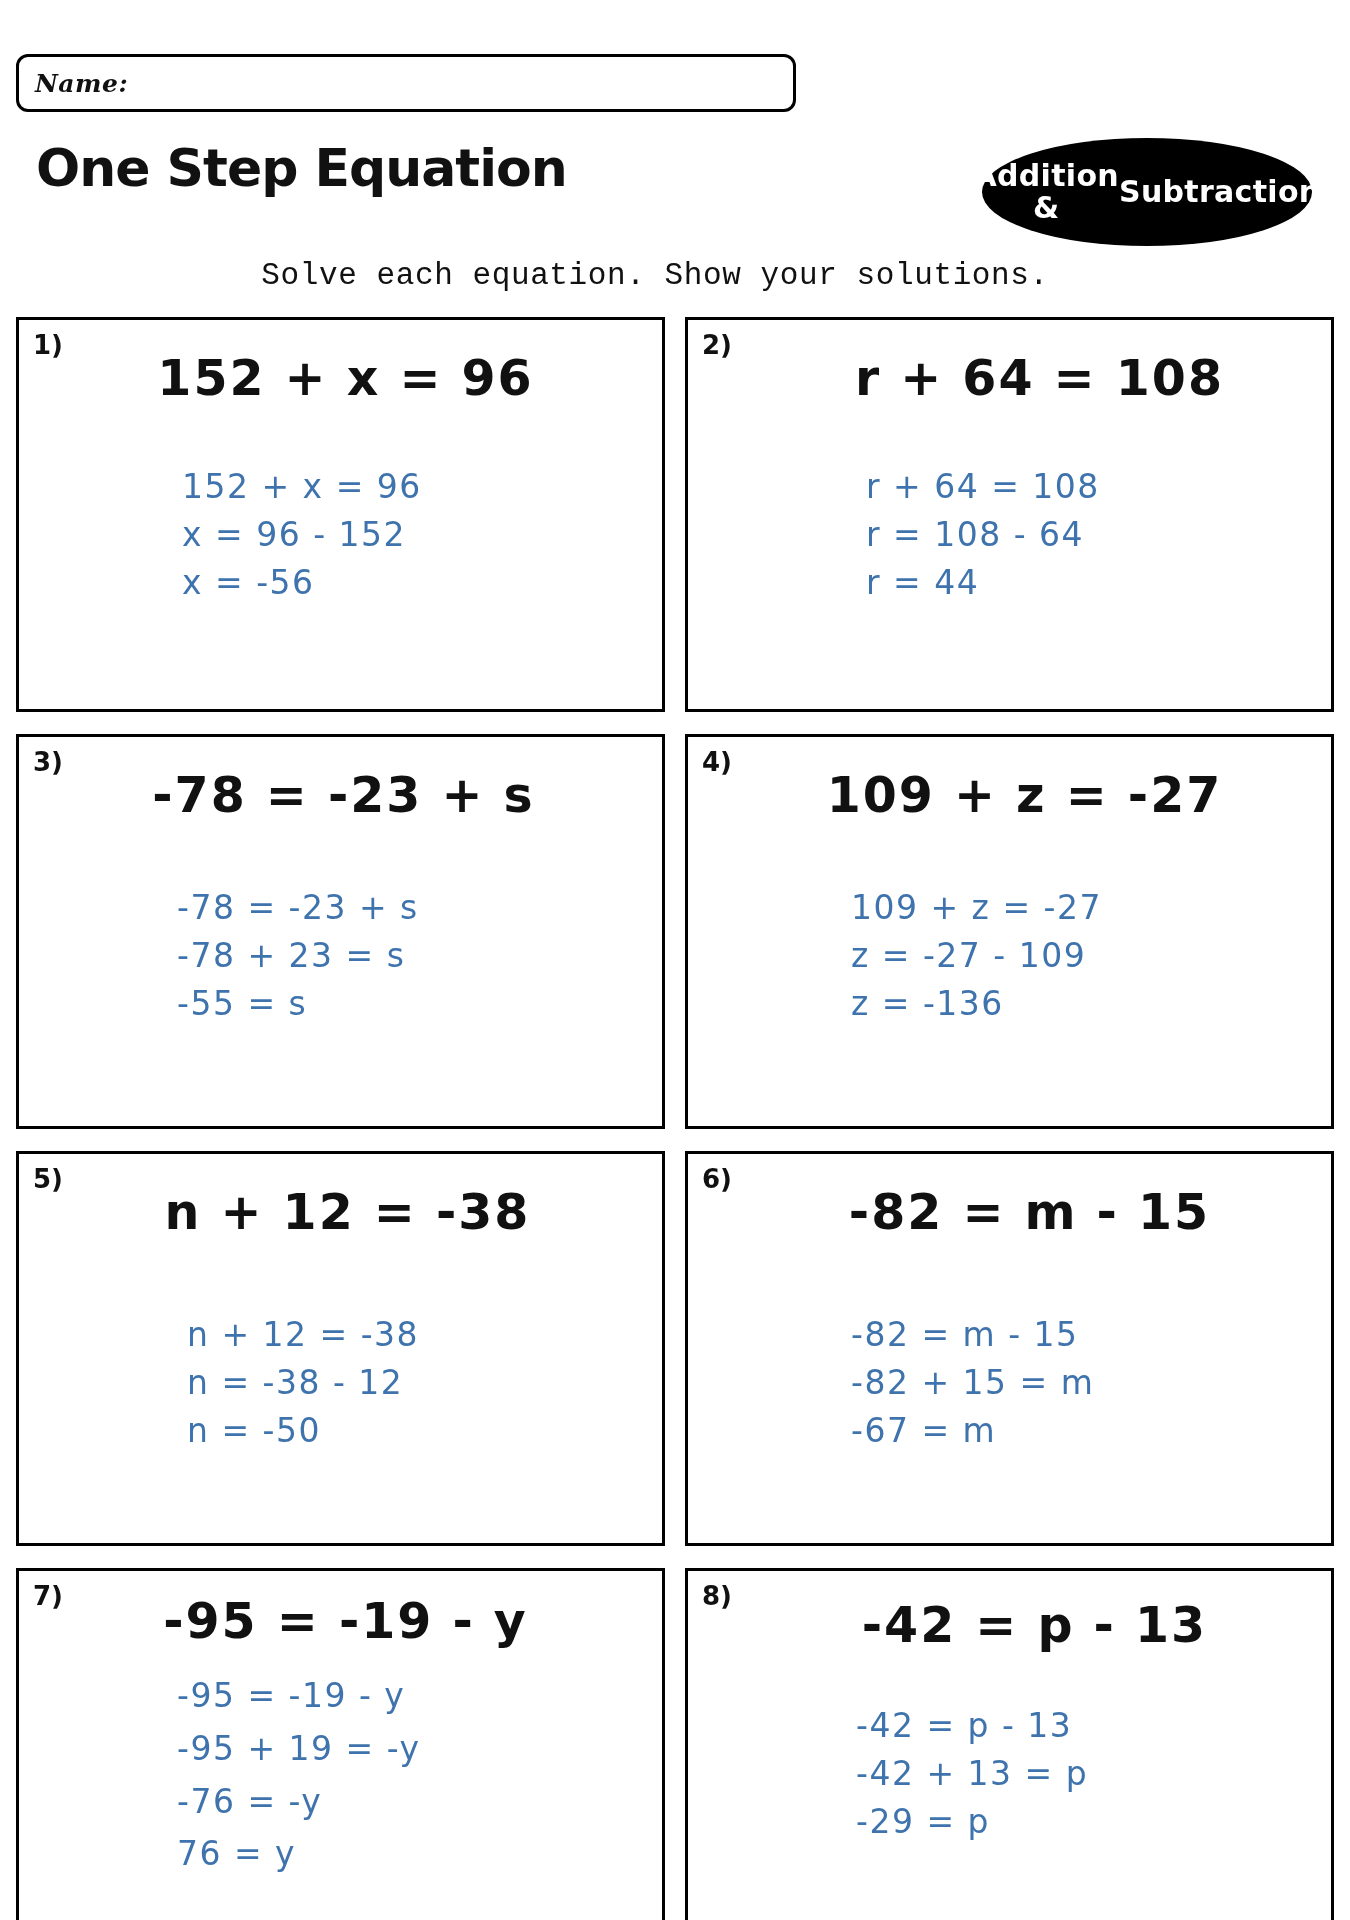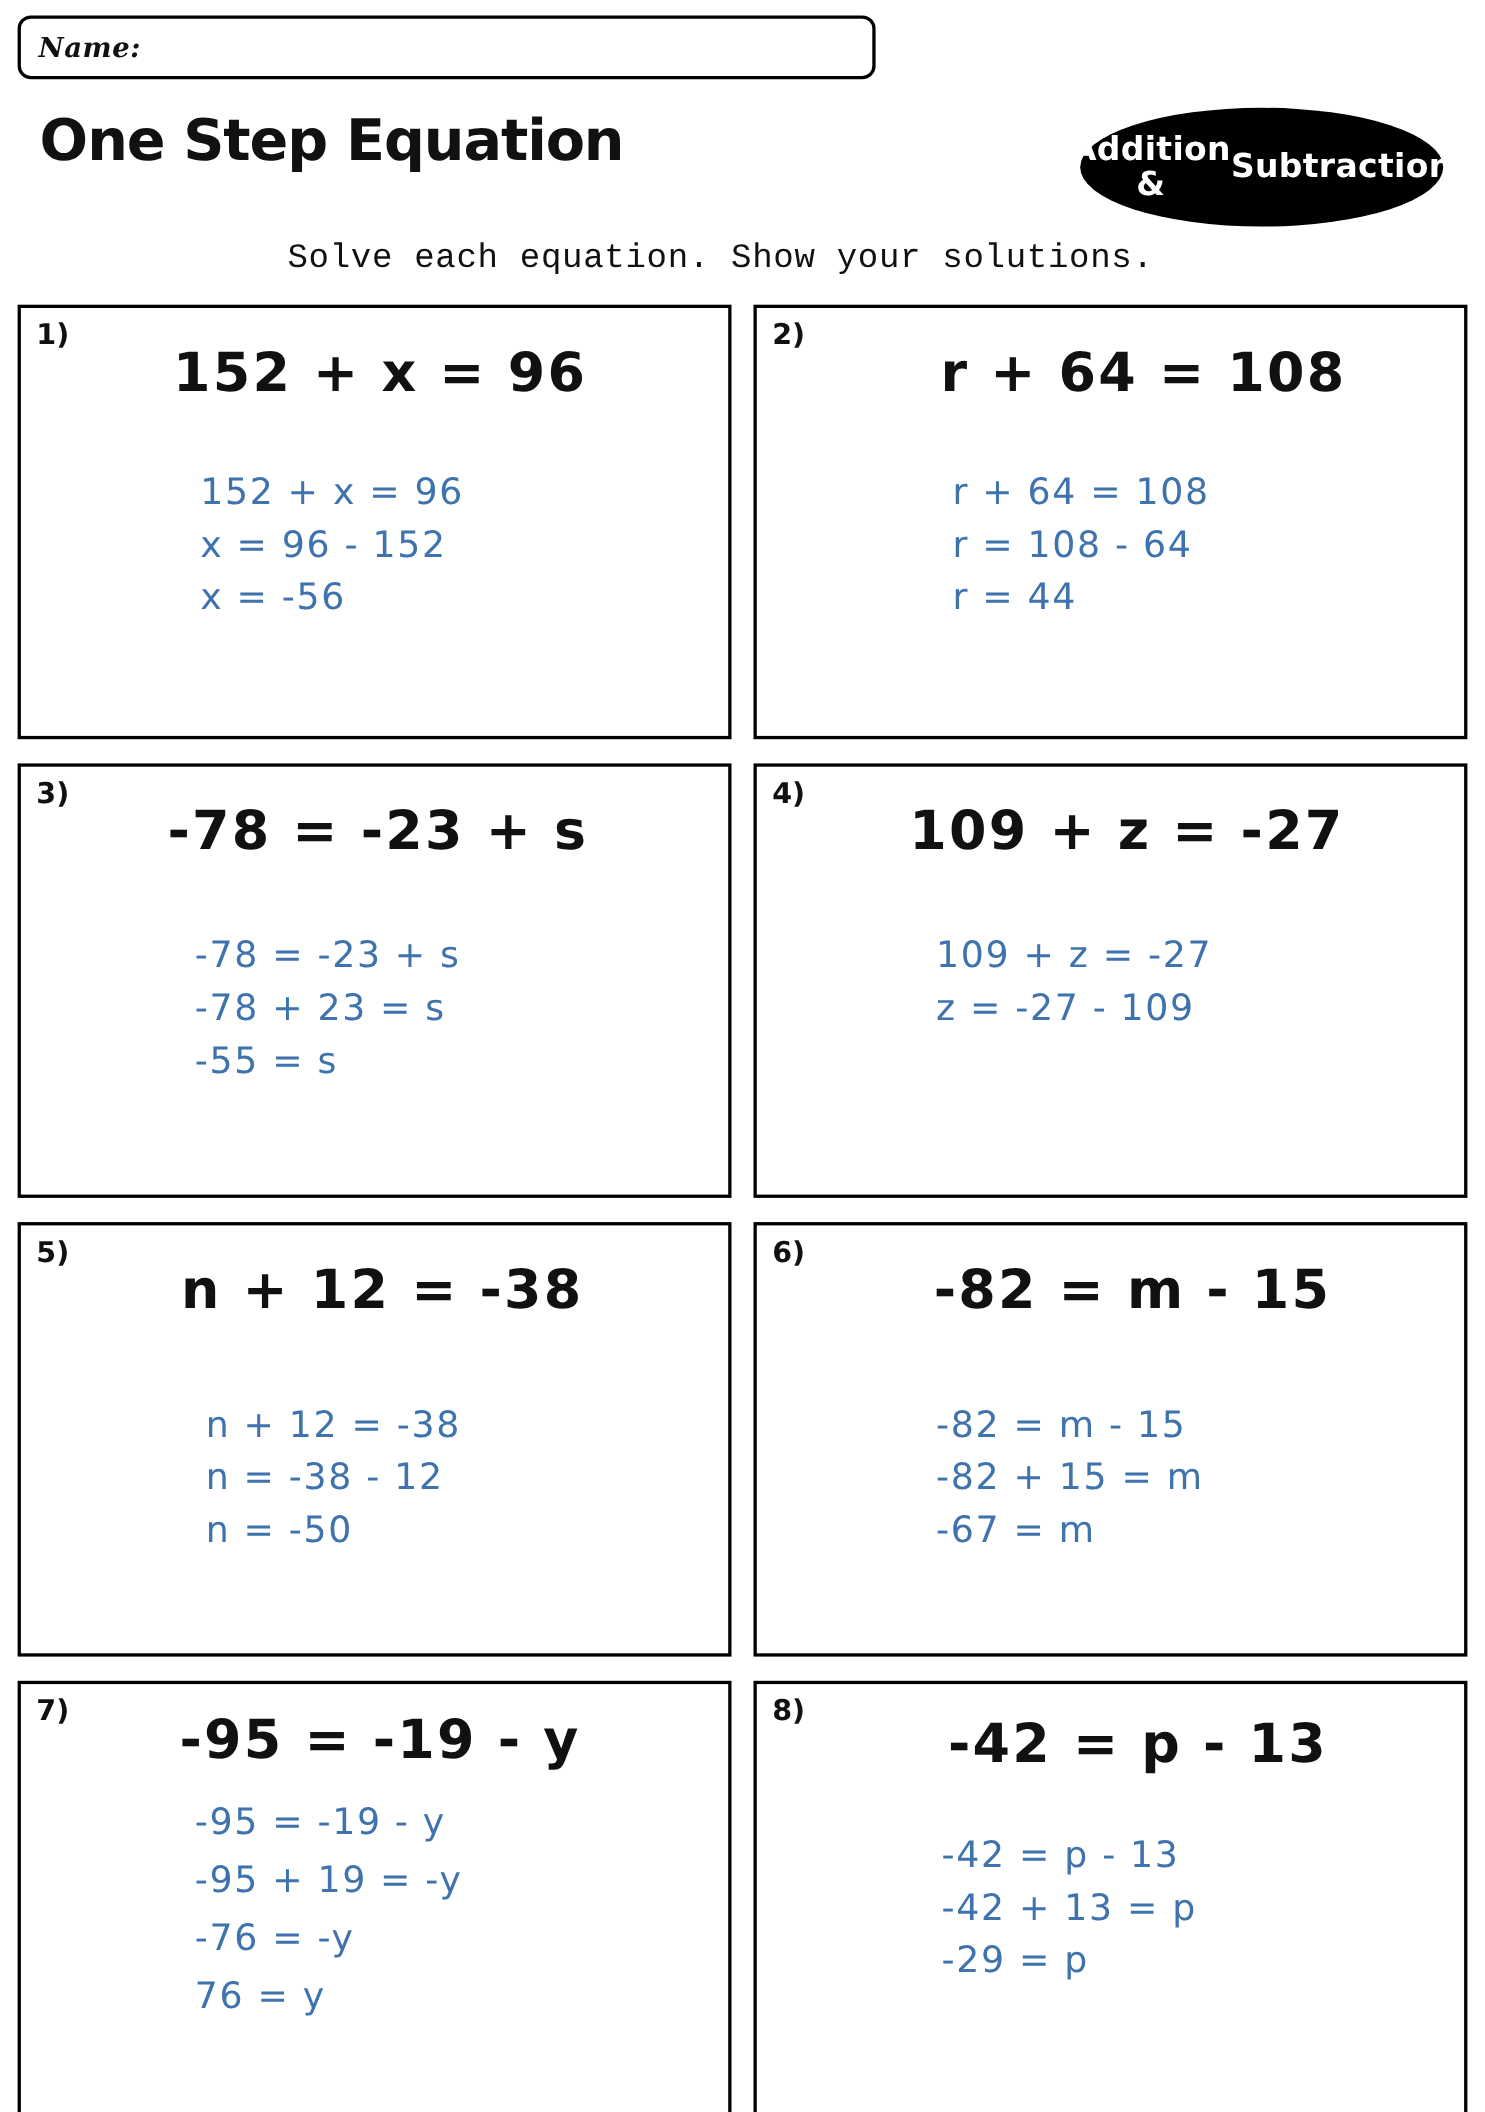--- a/index.html
+++ b/index.html
@@ -20,20 +20,21 @@
     width: 1350px;
     height: 1920px;
     padding: 14px 16px 0 16px;
   }
 
   
   .name-date-row {
     display: flex;
     gap: 21px;
     align-items: flex-end;
+    margin-top: 40px;
   }
   .field-box {
     border: 3px solid #000;
     border-radius: 12px;
     height: 58px;
     display: flex;
     align-items: center;
     padding: 0 16px;
   }
   .field-box.name { width: 780px; }
@@ -210,20 +211,21 @@
         <div class="line">-55  =  s</div>
       </div>
     </div>
 
     <div class="problem p4">
       <div class="prob-num">4)</div>
       <div class="equation">109 + z  =  -27</div>
       <div class="solution">
         <div class="line">109 + z  =  -27</div>
         <div class="line">z  =  -27 - 109</div>
+        <div class="line">z  =  -136</div>
       </div>
     </div>
 
     <div class="problem p5">
       <div class="prob-num">5)</div>
       <div class="equation">n + 12  =  -38</div>
       <div class="solution">
         <div class="line">n + 12  =  -38</div>
         <div class="line">n  =  -38 - 12</div>
         <div class="line">n  =  -50</div>

